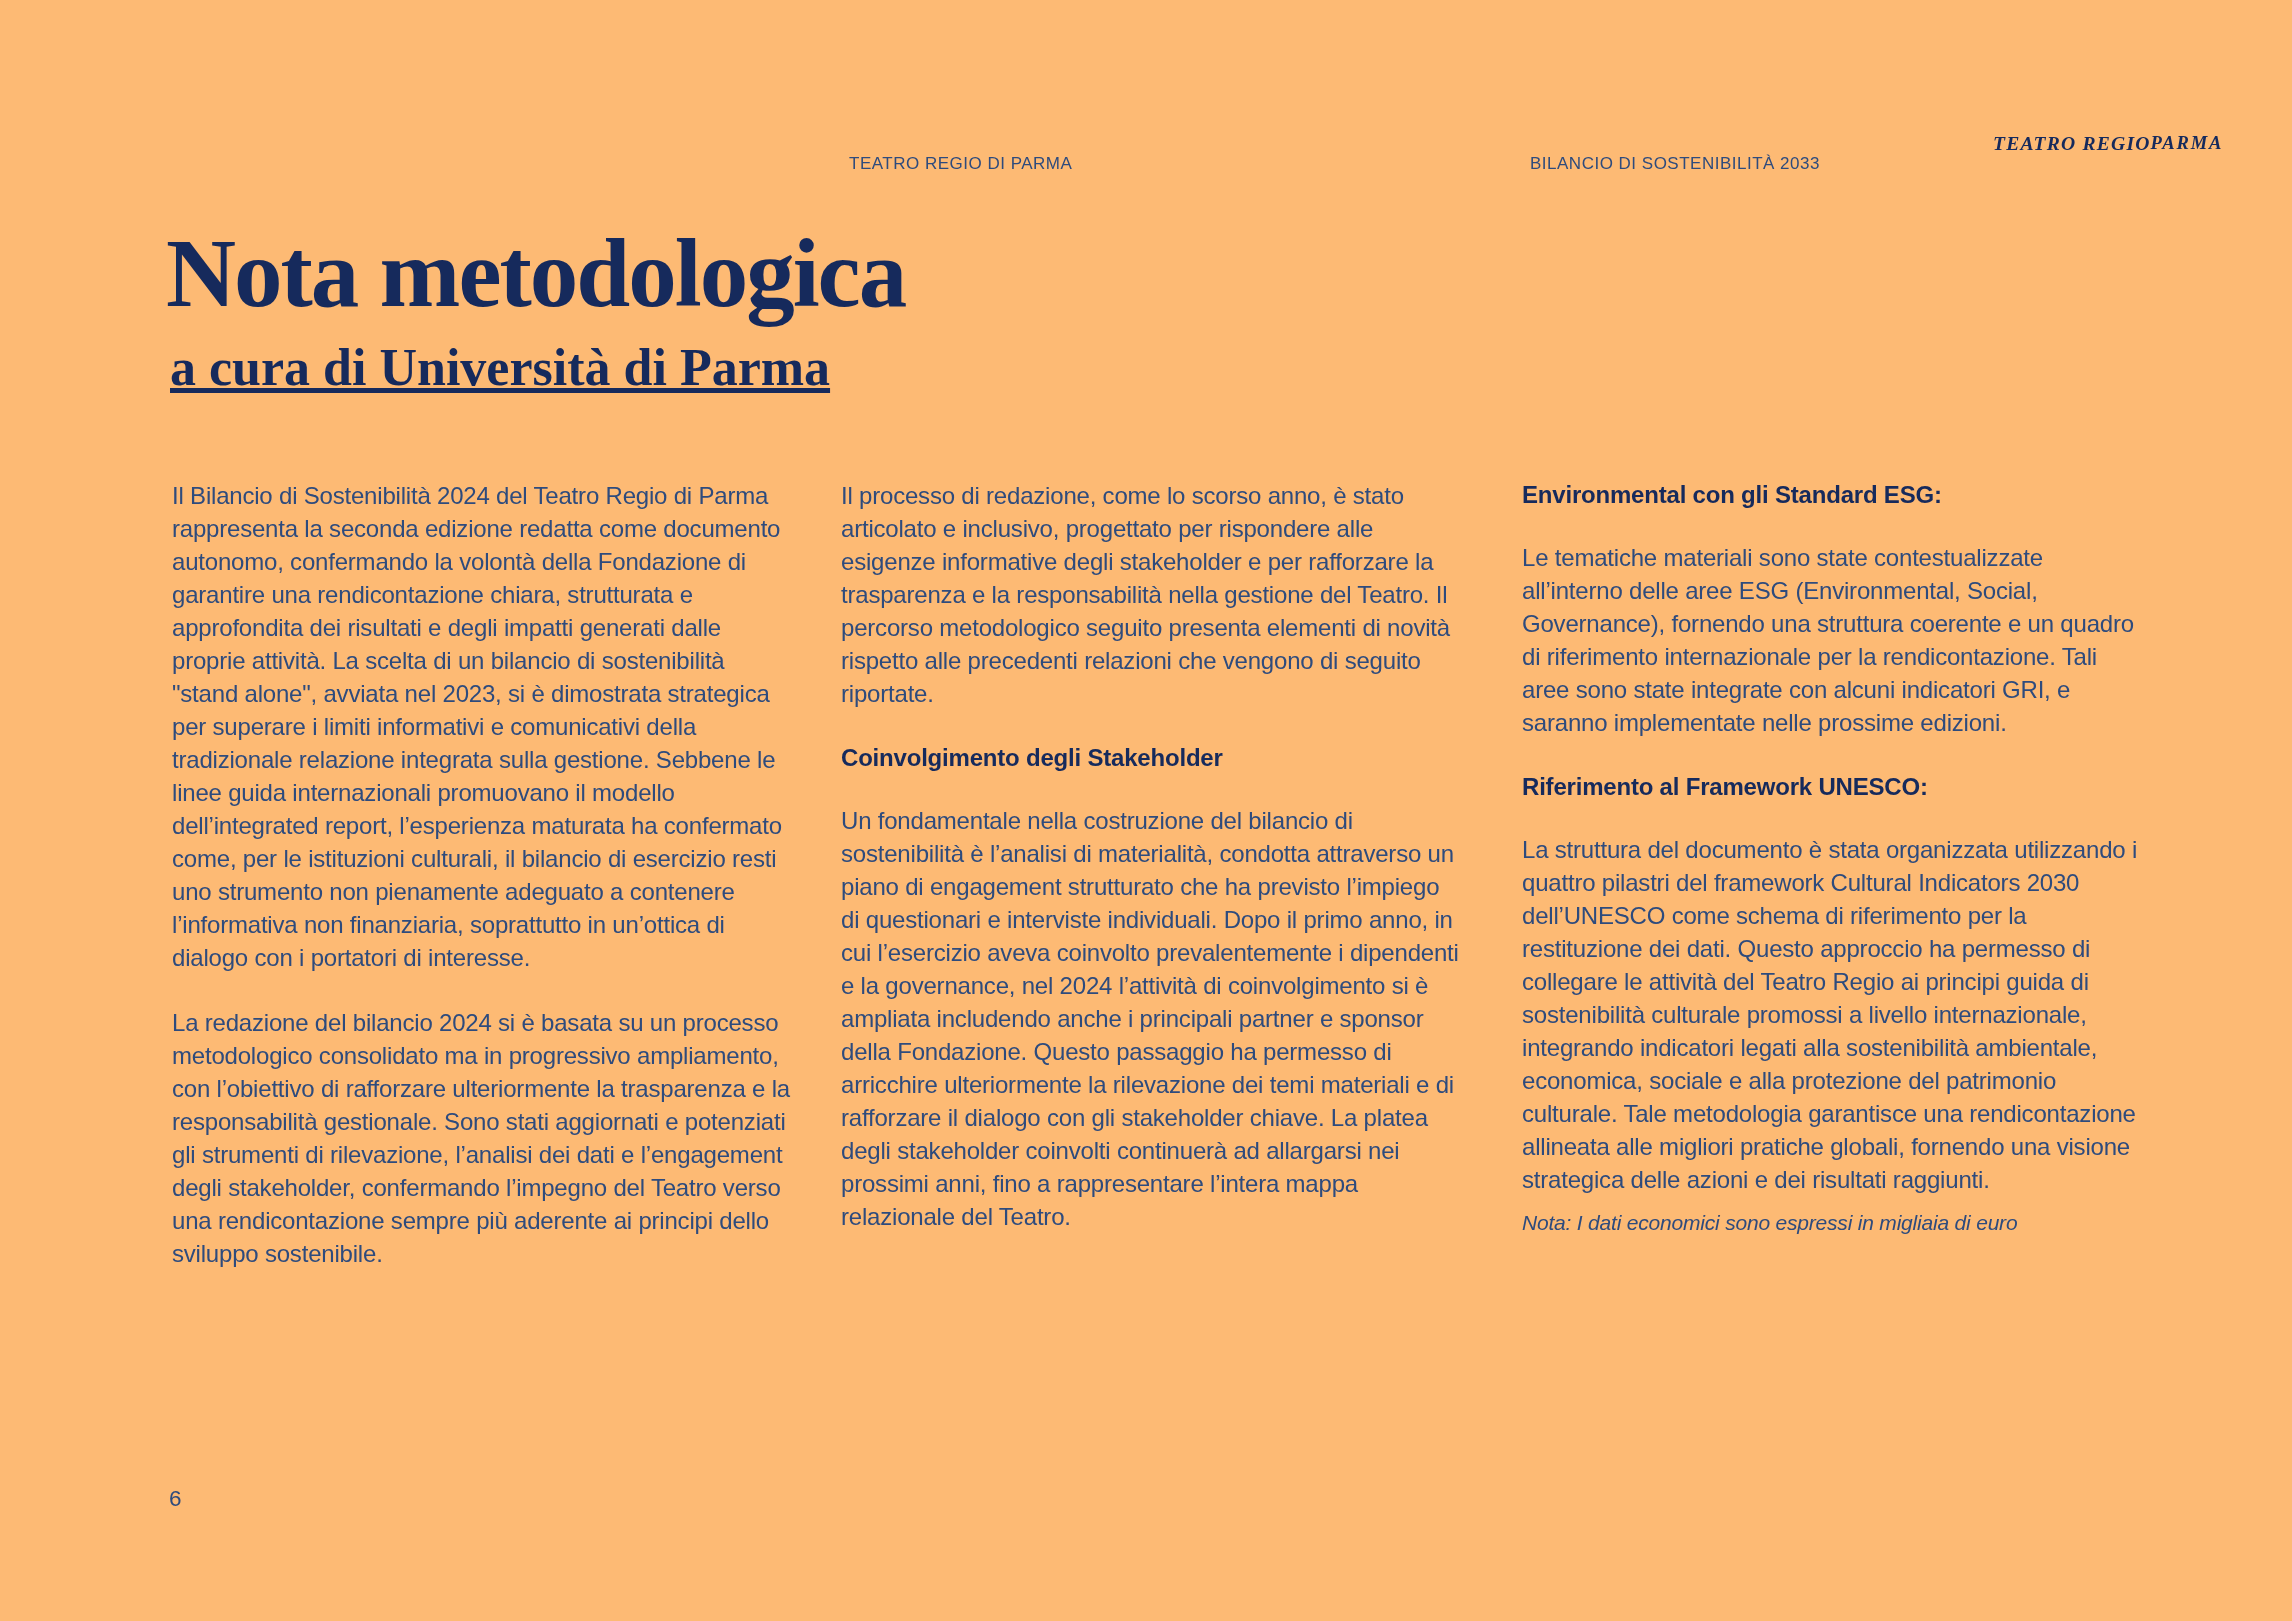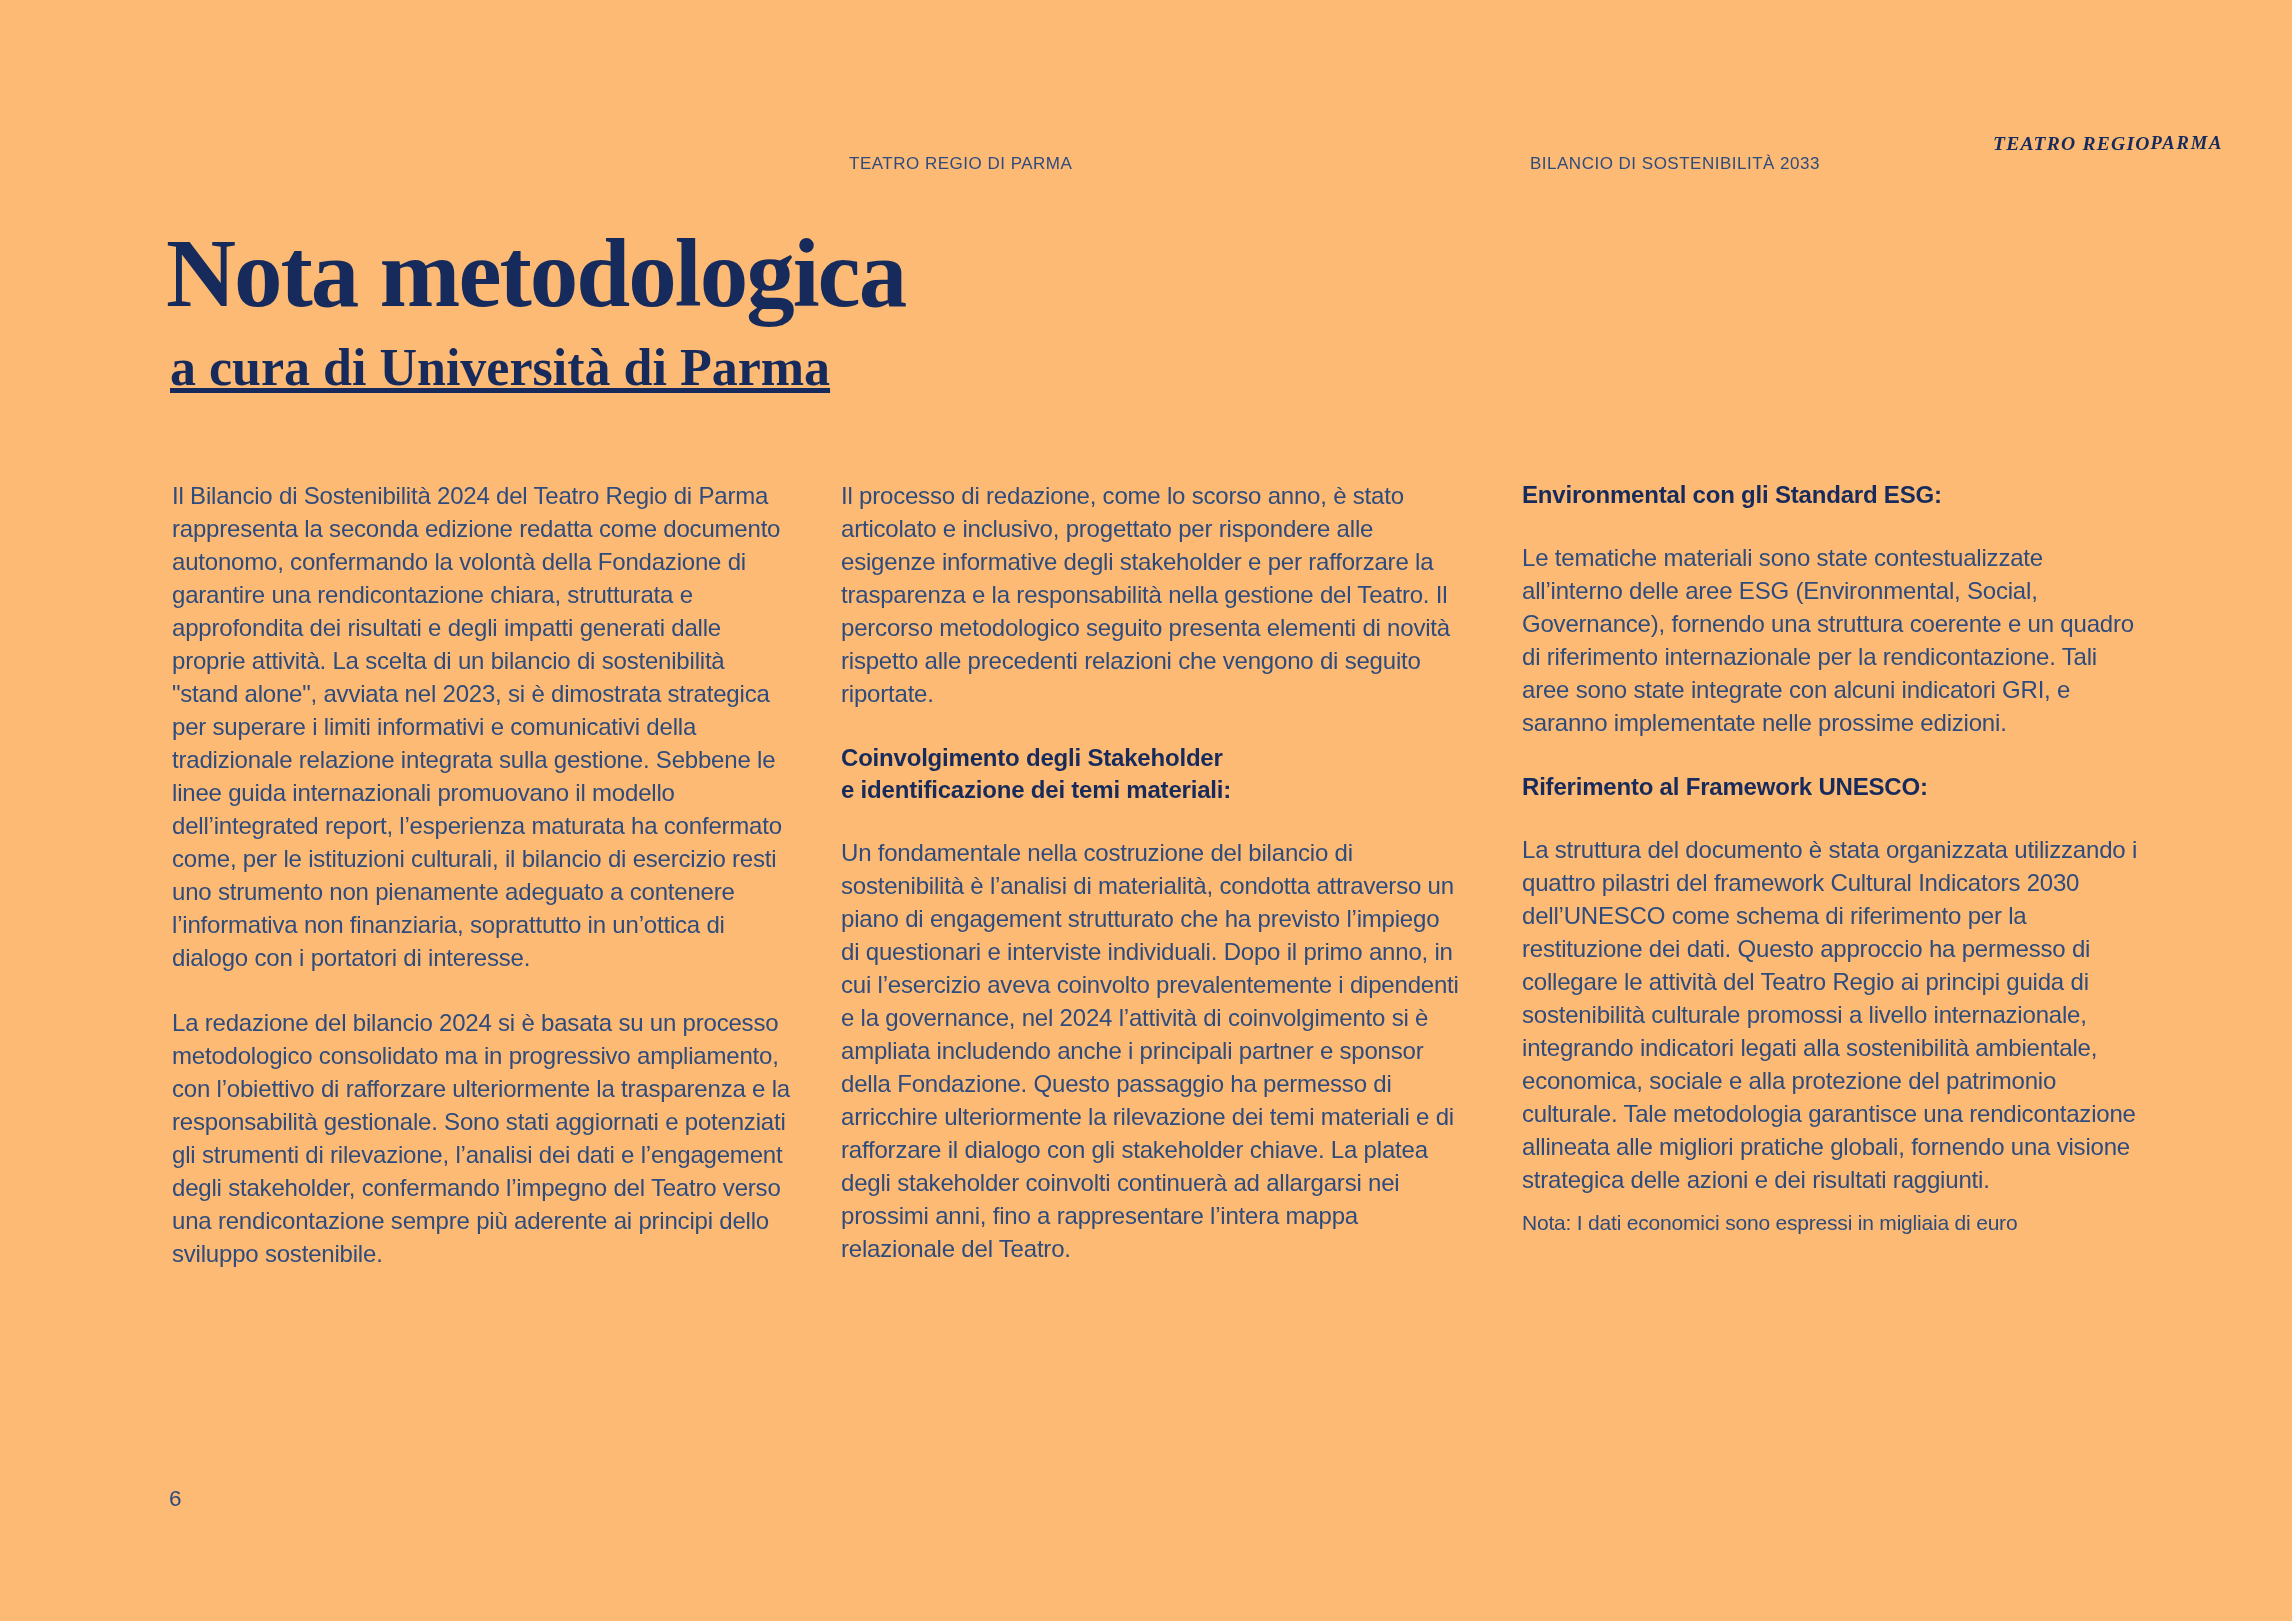--- a/index.html
+++ b/index.html
@@ -48,21 +48,21 @@
     color:var(--navy-body);
   }
   .col-1{left:172px;}
   .col-2{left:841px;}
   .col-3{left:1522px;}
   .col p{margin:0 0 32px 0;}
   .col .sec-heading{
     margin:0 0 30px 0;font-size:24px;line-height:32px;font-weight:700;
     color:var(--navy-dark);letter-spacing:-0.2px;
   }
-  .note{font-size:21px;line-height:29px;margin-top:11.8px;color:var(--navy-body);}
+  .note{font-size:21px;line-height:29px;margin-top:11.8px;color:var(--navy-body);font-style:italic;}
   .pagenum{
     position:absolute;left:169px;top:1486px;font-size:22.5px;color:var(--navy-body);
   }
 </style>
 </head>
 <body>
 
 <div class="page">
 
   <div class="hdr hdr-left">TEATRO REGIO DI PARMA</div>
@@ -107,21 +107,20 @@
 
   <div class="col col-1">
     <p>Il Bilancio di Sostenibilità 2024 del Teatro Regio di Parma rappresenta la seconda edizione redatta come documento autonomo, confermando la volontà della Fondazione di garantire una rendicontazione chiara, strutturata e approfondita dei risultati e degli impatti generati dalle proprie attività. La scelta di un bilancio di sostenibilità "stand alone", avviata nel 2023, si è dimostrata strategica per superare i limiti informativi e comunicativi della tradizionale relazione integrata sulla gestione. Sebbene le linee guida internazionali promuovano il modello dell’integrated report, l’esperienza maturata ha confermato come, per le istituzioni culturali, il bilancio di esercizio resti uno strumento non pienamente adeguato a contenere l’informativa non finanziaria, soprattutto in un’ottica di dialogo con i portatori di interesse.</p>
     <p>La redazione del bilancio 2024 si è basata su un processo metodologico consolidato ma in progressivo ampliamento, con l’obiettivo di rafforzare ulteriormente la trasparenza e la responsabilità gestionale. Sono stati aggiornati e potenziati gli strumenti di rilevazione, l’analisi dei dati e l’engagement degli stakeholder, confermando l’impegno del Teatro verso una rendicontazione sempre più aderente ai principi dello sviluppo sostenibile.</p>
   </div>
 
   <div class="col col-2">
     <p>Il processo di redazione, come lo scorso anno, è stato articolato e inclusivo, progettato per rispondere alle esigenze informative degli stakeholder e per rafforzare la trasparenza e la responsabilità nella gestione del Teatro. Il percorso metodologico seguito presenta elementi di novità rispetto alle precedenti relazioni che vengono di seguito riportate.</p>
     <div class="sec-heading">
       <div>Coinvolgimento degli Stakeholder</div>
-      <div>e identificazione dei temi materiali:</div>
     </div>
     <p>Un fondamentale nella costruzione del bilancio di sostenibilità è l’analisi di materialità, condotta attraverso un piano di engagement strutturato che ha previsto l’impiego di questionari e interviste individuali. Dopo il primo anno, in cui l’esercizio aveva coinvolto prevalentemente i dipendenti e la governance, nel 2024 l’attività di coinvolgimento si è ampliata includendo anche i principali partner e sponsor della Fondazione. Questo passaggio ha permesso di arricchire ulteriormente la rilevazione dei temi materiali e di rafforzare il dialogo con gli stakeholder chiave. La platea degli stakeholder coinvolti continuerà ad allargarsi nei prossimi anni, fino a rappresentare l’intera mappa relazionale del Teatro.</p>
   </div>
 
   <div class="col col-3">
     <div class="sec-heading">Environmental con gli Standard ESG:</div>
     <p>Le tematiche materiali sono state contestualizzate all’interno delle aree ESG (Environmental, Social, Governance), fornendo una struttura coerente e un quadro di riferimento internazionale per la rendicontazione. Tali aree sono state integrate con alcuni indicatori GRI, e saranno implementate nelle prossime edizioni.</p>
     <div class="sec-heading">Riferimento al Framework UNESCO:</div>
     <p style="margin-bottom:0;">La struttura del documento è stata organizzata utilizzando i quattro pilastri del framework Cultural Indicators 2030 dell’UNESCO come schema di riferimento per la restituzione dei dati. Questo approccio ha permesso di collegare le attività del Teatro Regio ai principi guida di sostenibilità culturale promossi a livello internazionale, integrando indicatori legati alla sostenibilità ambientale, economica, sociale e alla protezione del patrimonio culturale. Tale metodologia garantisce una rendicontazione allineata alle migliori pratiche globali, fornendo una visione strategica delle azioni e dei risultati raggiunti.</p>
     <div class="note">Nota: I dati economici sono espressi in migliaia di euro</div>

